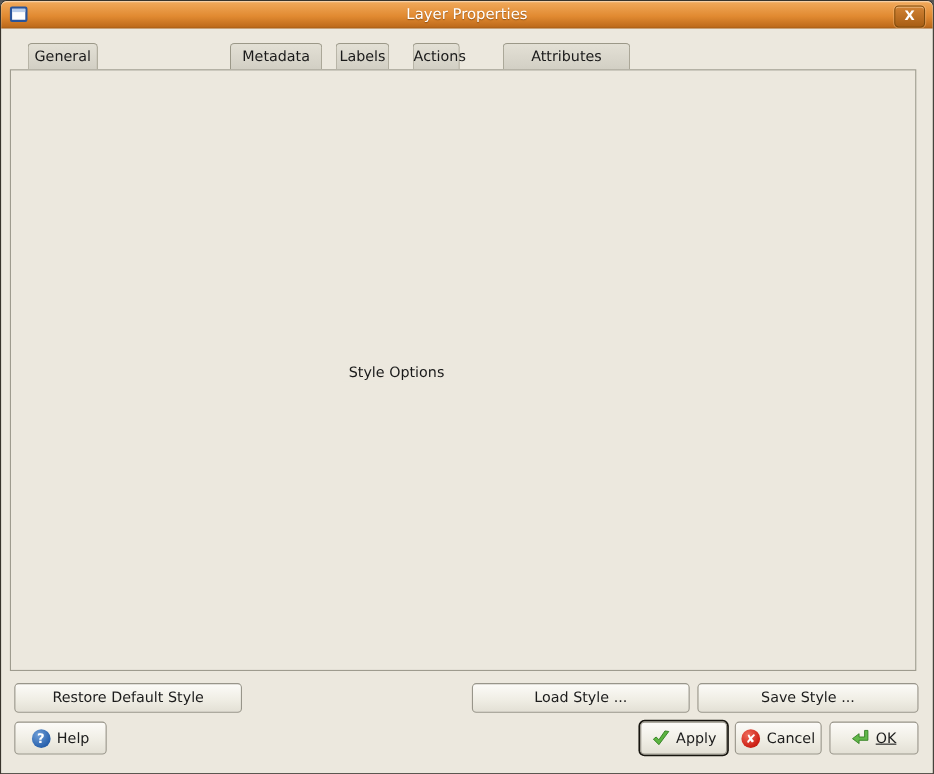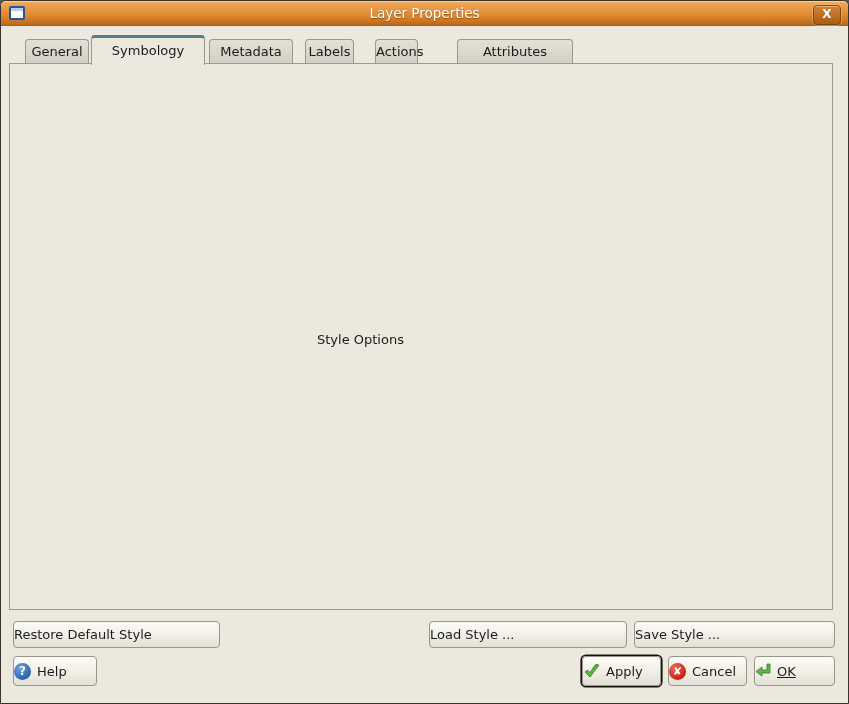--- a/index.html
+++ b/index.html
@@ -57,21 +57,21 @@
   .frame{
     position:absolute; left:8px; top:62px; width:824px; height:547px;
     border:1px solid #9e9b8e; background:#ECE8DE; box-sizing:border-box; z-index:1;
   }
   .lbl{position:absolute; white-space:nowrap;}
   
   .btn{
     position:absolute; box-sizing:border-box;
     background:linear-gradient(#fcfbf8,#f0eee5 55%,#e3e0d5);
     border:1px solid #98958a; border-radius:4px;
-    text-align:center; display:flex; align-items:center; 
+    text-align:center; display:flex; align-items:center; justify-content:center;
     font-size:13px; color:#1c1c1c; cursor:default;
   }
   .btn--disabled{
     background:#e4e1d6; color:#9e9c8e; border-color:#aeab9e;
   }
   .combo{
     position:absolute; box-sizing:border-box;
     background:linear-gradient(#fcfbf8,#efede4 60%,#e6e3d8);
     border:1px solid #98958a; border-radius:4px;
     display:flex; align-items:center; padding-left:8px; cursor:default;
@@ -153,21 +153,20 @@
 
   <div class="titlebar">
     <div class="win-icon"></div>
     <div class="title-text">Layer Properties</div>
     <div class="close-btn">
       <span>X</span>
     </div>
   </div>
 
   <div class="tab" style="left:24px; width:64px;"><span>General</span></div>
-  <div class="tab tab--active" style="left:90px; width:114px;"><span>Symbology</span></div>
   <div class="tab" style="left:208px; width:84px;"><span>Metadata</span></div>
   <div class="tab" style="left:304px; width:49px;"><span>Labels</span></div>
   <div class="tab" style="left:374px; width:43px;"><span>Actions</span></div>
   <div class="tab" style="left:456px; width:116px;"><span>Attributes</span></div>
 
   <div class="frame"></div>
 
   <div class="lbl" style="left:40px; top:79px;">Legend type</div>
   <div class="combo" style="left:228px; top:75px; width:194px; height:27px;">
     <span>Unique Value</span>

